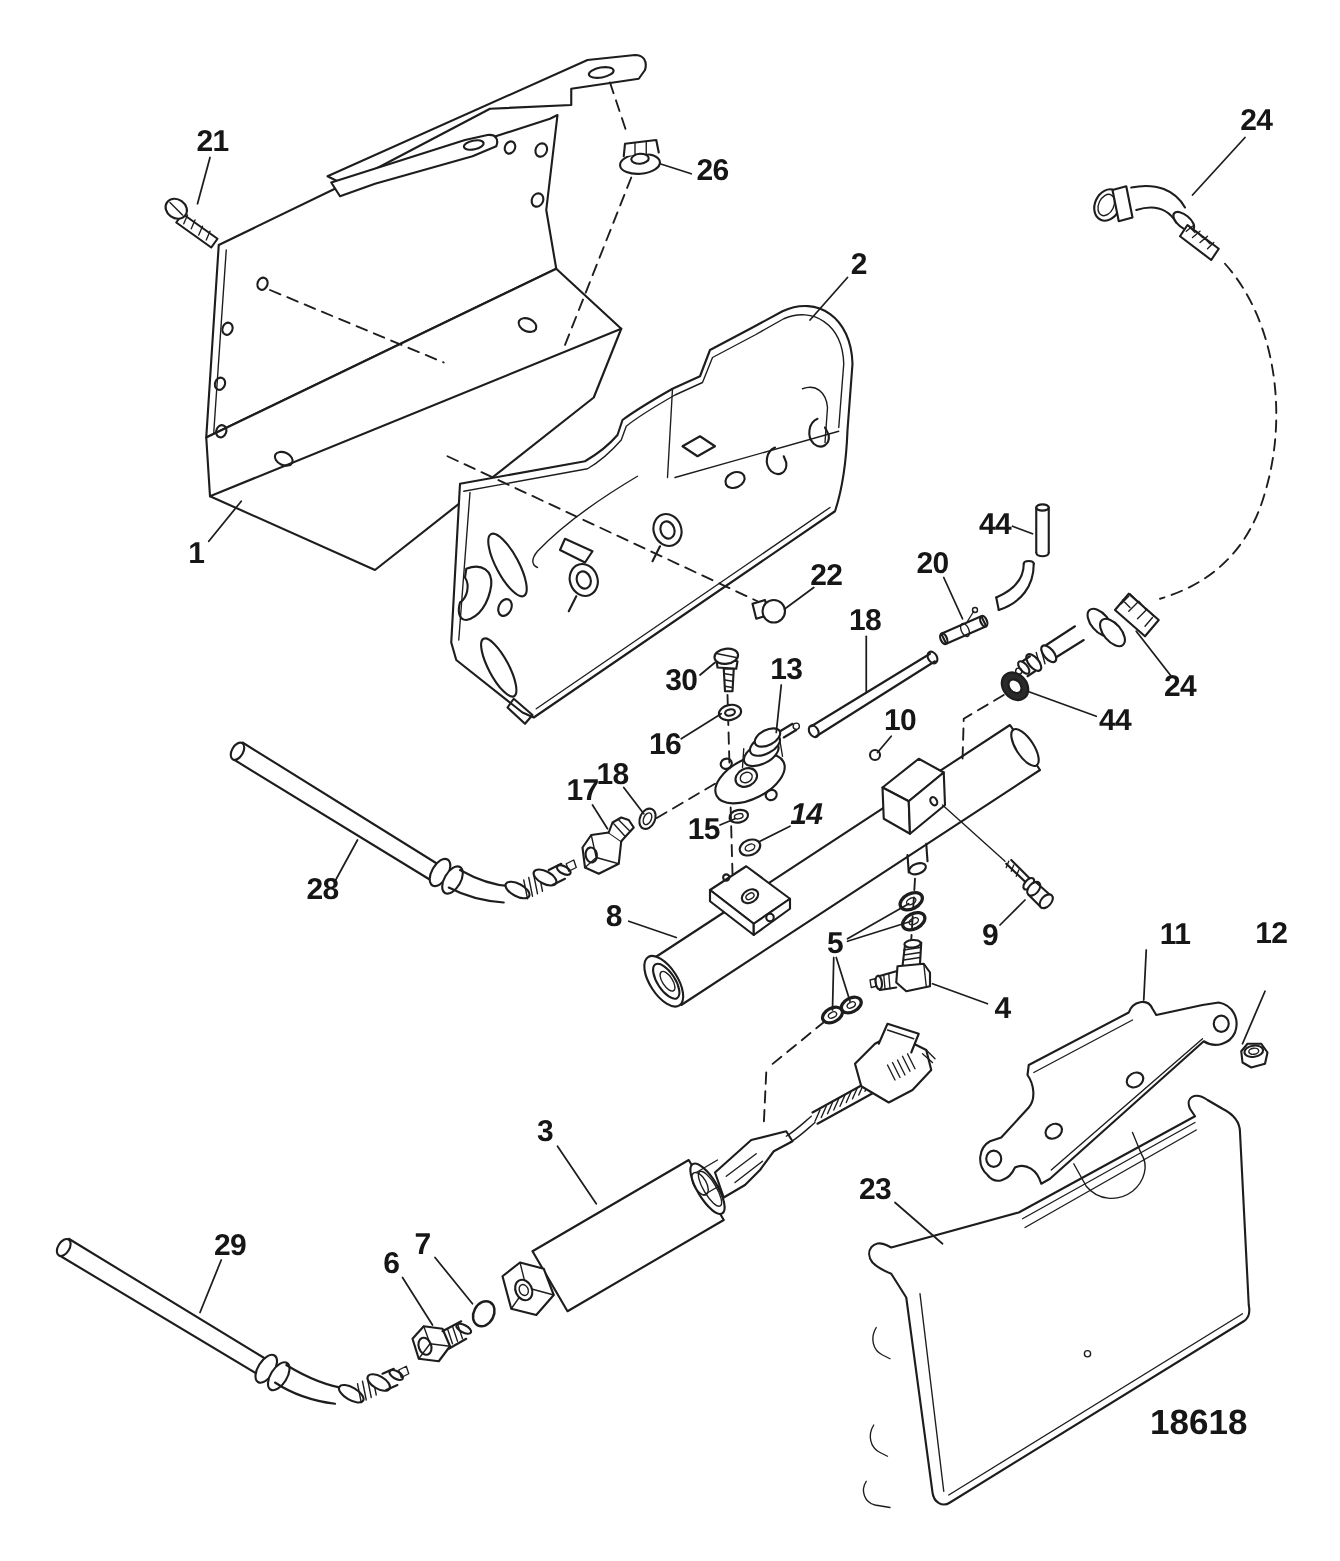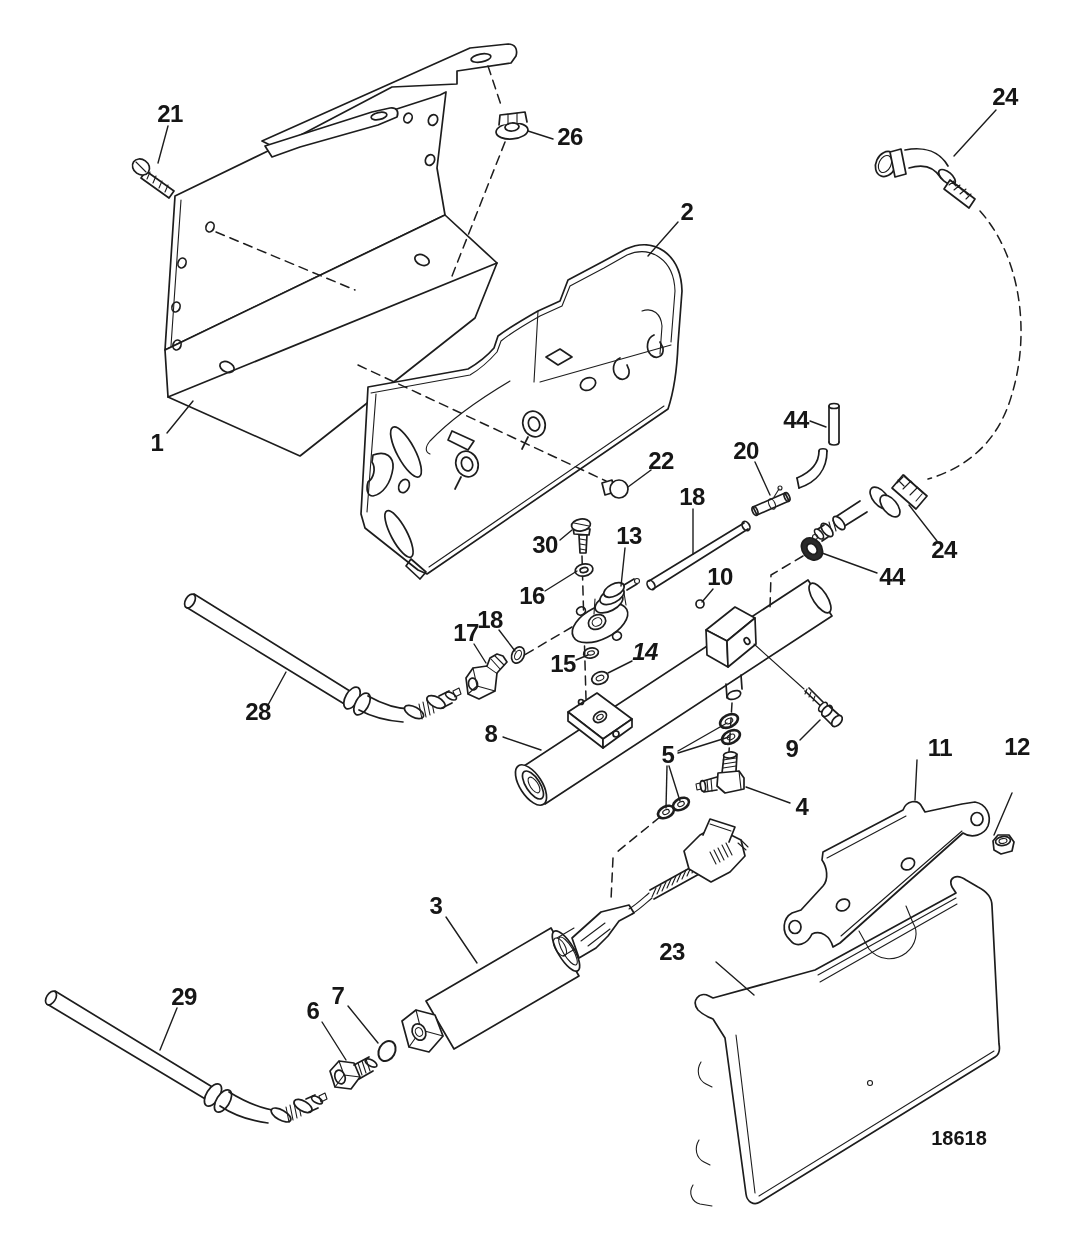--- a/index.html
+++ b/index.html
@@ -18,21 +18,21 @@
   svg .dark { fill:#2a2a2a; }
   svg .wide { stroke-width:2.6; }
   .callout-layer { position:absolute; left:0; top:0; width:100%; height:100%; pointer-events:none; }
   .callout {
     position:absolute; transform:translate(-50%,-50%);
     font-weight:700; font-size:24px; color:#161616; letter-spacing:-0.5px;
     white-space:nowrap;
   }
   .part-number {
     position:absolute; left:959px; top:1138px; transform:translate(-50%,-50%);
-    font-weight:700; font-size:20px; color:#161616; letter-spacing:0;
+    font-weight:700; font-size:28px; color:#161616; letter-spacing:0;
   }
   .leaders line { stroke:#1d1d1d; stroke-width:1.4; }
 </style>
 </head>
 <body>
 
 <div class="stage">
   <svg width="1072" height="1249" viewBox="0 0 1072 1249">
 
     <g>
@@ -413,21 +413,21 @@
       <div class="callout" style="left: 629px; top: 536px;">13</div>
       <div class="callout" style="left: 645px; top: 652px; font-style: italic;">14</div>
       <div class="callout" style="left: 563px; top: 664px;">15</div>
       <div class="callout" style="left: 532px; top: 596px;">16</div>
       <div class="callout" style="left: 466px; top: 633px;">17</div>
       <div class="callout" style="left: 490px; top: 620px;">18</div>
       <div class="callout" style="left: 692px; top: 497px;">18</div>
       <div class="callout" style="left: 746px; top: 451px;">20</div>
       <div class="callout" style="left: 170px; top: 114px;">21</div>
       <div class="callout" style="left: 661px; top: 461px;">22</div>
-      <div class="callout" style="left: 672px; top: 952px;">23</div>
+      <div class="callout" style="left: 700px; top: 952px;">23</div>
       <div class="callout" style="left: 1005px; top: 97px;">24</div>
       <div class="callout" style="left: 944px; top: 550px;">24</div>
       <div class="callout" style="left: 892px; top: 577px;">44</div>
       <div class="callout" style="left: 570px; top: 137px;">26</div>
       <div class="callout" style="left: 796px; top: 420px;">44</div>
       <div class="callout" style="left: 258px; top: 712px;">28</div>
       <div class="callout" style="left: 184px; top: 997px;">29</div>
       <div class="callout" style="left: 545px; top: 545px;">30</div>
     </div>
 

